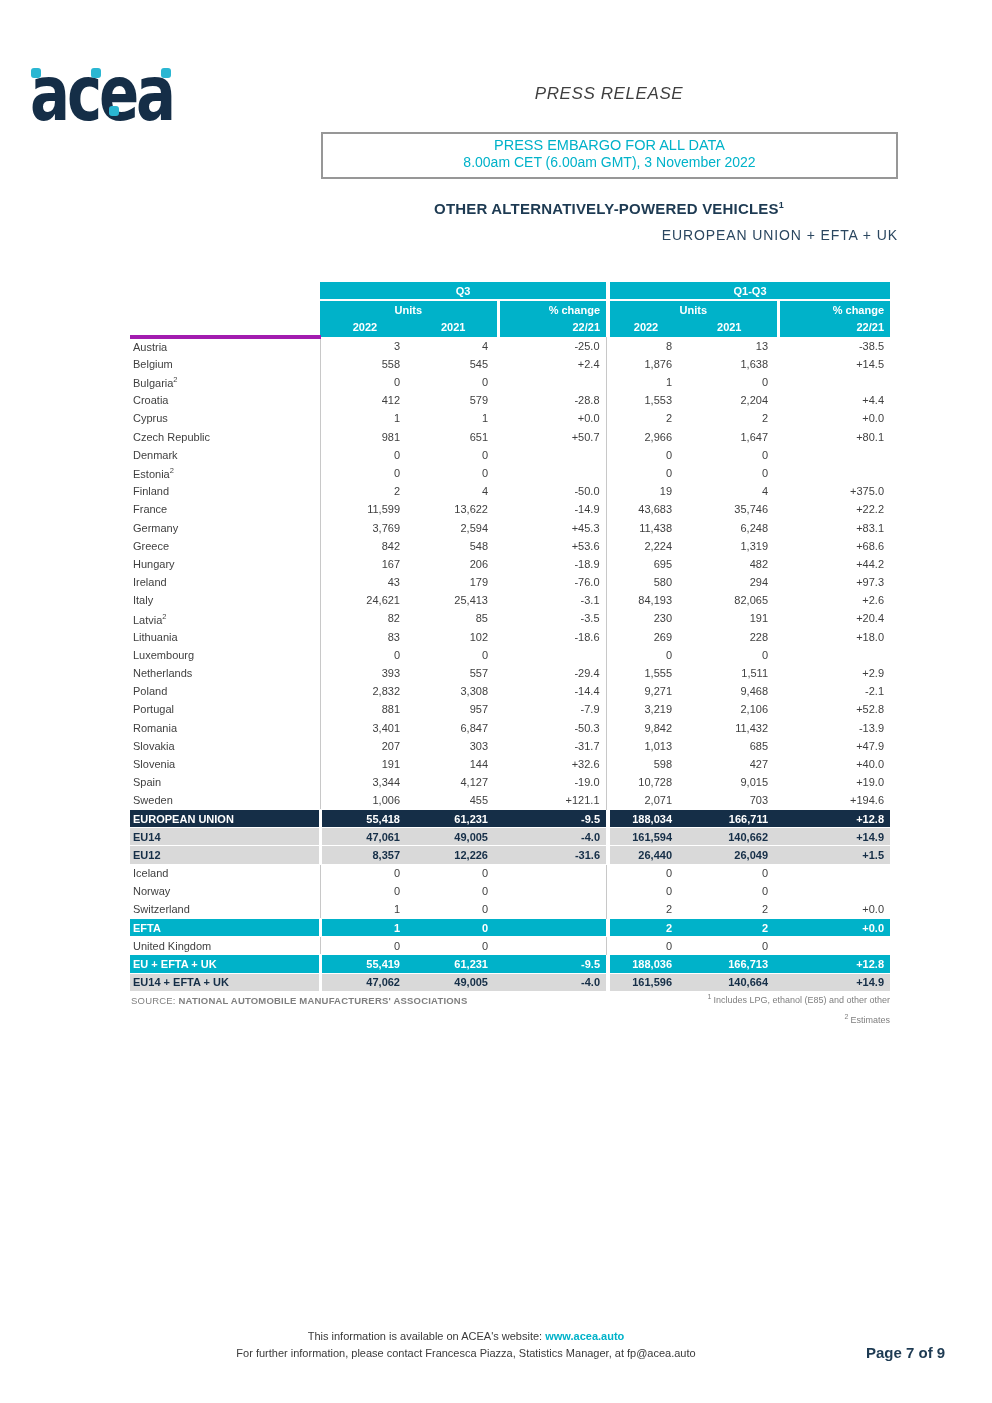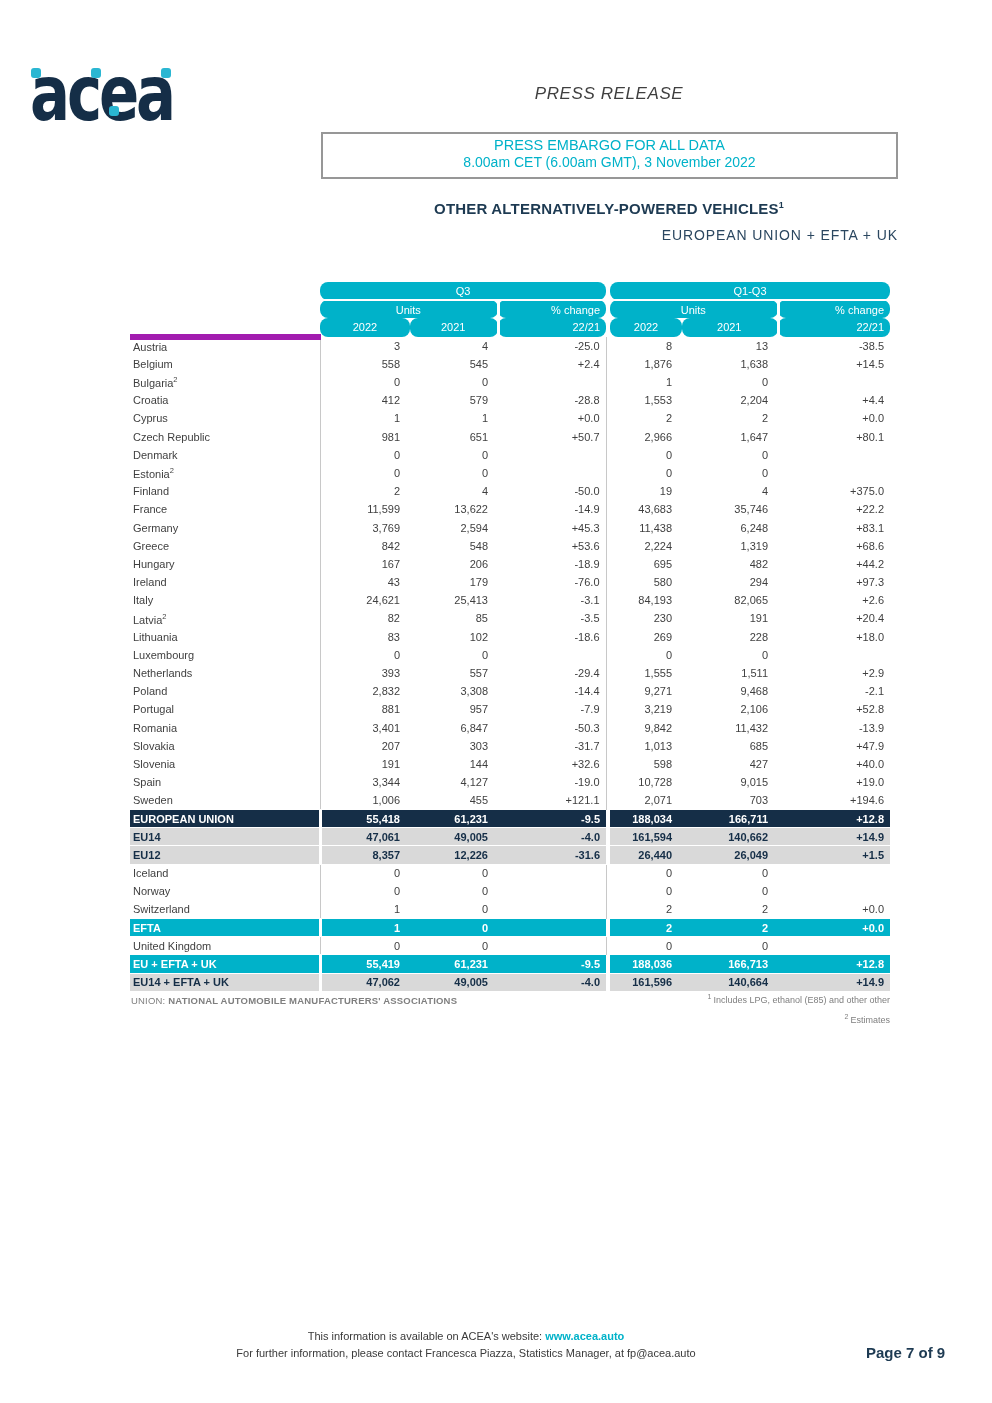--- a/index.html
+++ b/index.html
@@ -30,32 +30,32 @@
     font-size:15px;font-weight:bold;color:var(--titlenavy);letter-spacing:0.2px;}
   .doc-title sup{font-size:9px;}
   .doc-subtitle{position:absolute;left:320px;top:221px;width:578px;text-align:right;
     font-size:14px;color:#2b4760;letter-spacing:0.9px;}
 
   
   table.data{position:absolute;left:130px;top:276px;width:760px;border-collapse:collapse;
     table-layout:fixed;font-size:11px;color:var(--text);}
   table.data td{padding:0;vertical-align:middle;height:18.2px;overflow:hidden;white-space:nowrap;}
   thead td{height:18px;}
-  .cy{background:var(--cyan);color:#fff;font-weight:normal;border-radius:8px;}
+  .cy{background:var(--cyan);color:#fff;font-weight:bold;}
   .center{text-align:center;}
   .right{text-align:right;padding-right:6px !important;}
   .sep{border-left:3px solid #fff;}
   tr.band td.cy{border-bottom:2px solid #fff;}
   tbody td.lab{text-align:left;padding-left:3px;border-right:1px solid var(--line);}
   tbody td.lab sup{font-size:7.5px;vertical-align:super;}
   tbody td.num{text-align:right;padding-right:10px;}
   tbody td.pct{padding-right:6px;}
   td.gap{background:#fff;}
   tbody tr.plain td.gap{border-left:1px solid var(--line);}
-  tbody tr:first-child td.lab{border-top:6px solid #a21caf;}
+  tbody tr:first-child td.lab{border-top:4px solid #a21caf;}
   tr.eu td,tr.efta td,tr.sub td{font-weight:bold;border-top:1px solid #fff;border-bottom:1px solid #fff;}
   tr.eu td{background:var(--navy);color:#fff;}
   tr.efta td{background:var(--cyan);color:#fff;}
   tr.sub td{background:var(--grayrow);color:var(--navy);}
   tr.eu td.lab,tr.efta td.lab,tr.sub td.lab{border-right:3px solid #fff;}
   tr.eu td.gap,tr.efta td.gap,tr.sub td.gap{background:#fff;border-left:none;}
 
   
   .source{position:absolute;left:131px;top:989px;font-size:9.5px;color:var(--muted);letter-spacing:0.2px;}
   .source b{font-weight:bold;}
@@ -486,21 +486,21 @@
           <td class="num">49,005</td>
           <td class="num pct">-4.0</td>
           <td class="gap"></td>
           <td class="num">161,596</td>
           <td class="num">140,664</td>
           <td class="num pct">+14.9</td>
         </tr>
       </tbody>
   </table>
 
-  <div class="source"><span>UNION: </span><b>NATIONAL AUTOMOBILE MANUFACTURERS' ASSOCIATIONS</b></div>
+  <div class="source"><span>SOURCE: </span><b>NATIONAL AUTOMOBILE MANUFACTURERS' ASSOCIATIONS</b></div>
 
   <div class="fn fn1"><sup>1</sup><span>Includes LPG, ethanol (E85) and other other</span></div>
   <div class="fn fn2"><sup>2</sup><span>Estimates</span></div>
 
   <div class="footer-info">
     <div><span>This information is available on ACEA's website: </span><a href="#" class="footer-link">www.acea.auto</a></div>
     <div>For further information, please contact Francesca Piazza, Statistics Manager, at fp@acea.auto</div>
   </div>
 
   <div class="page-num">Page 7 of 9</div>

